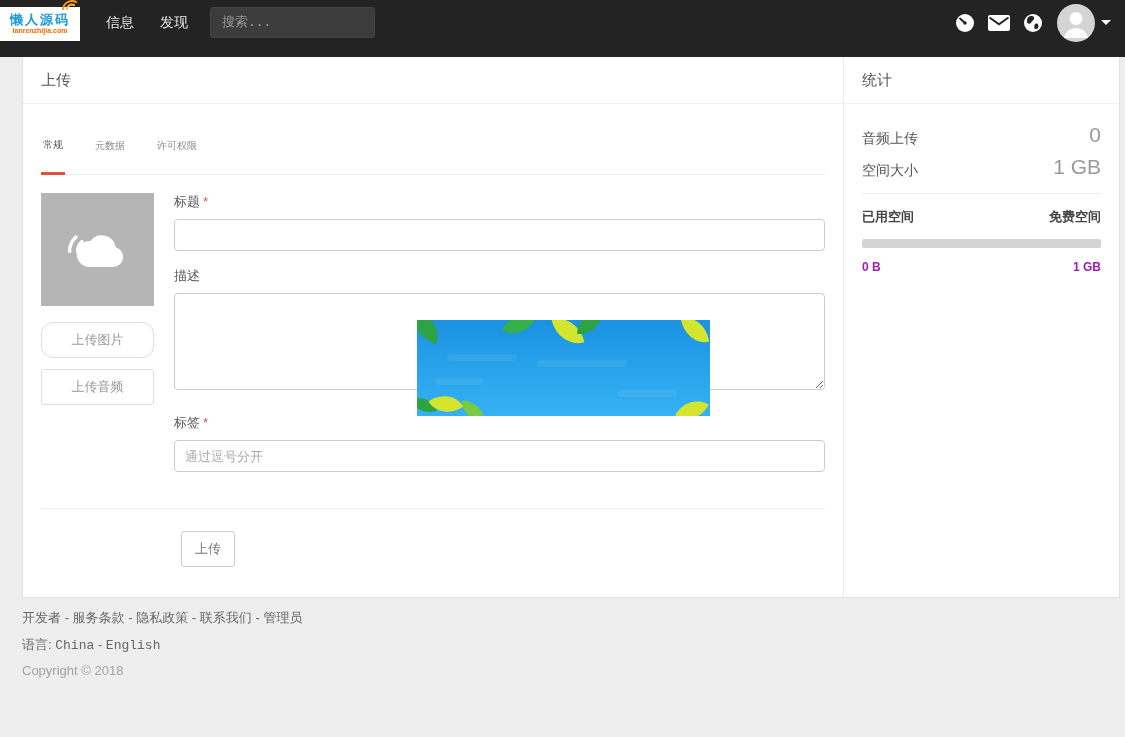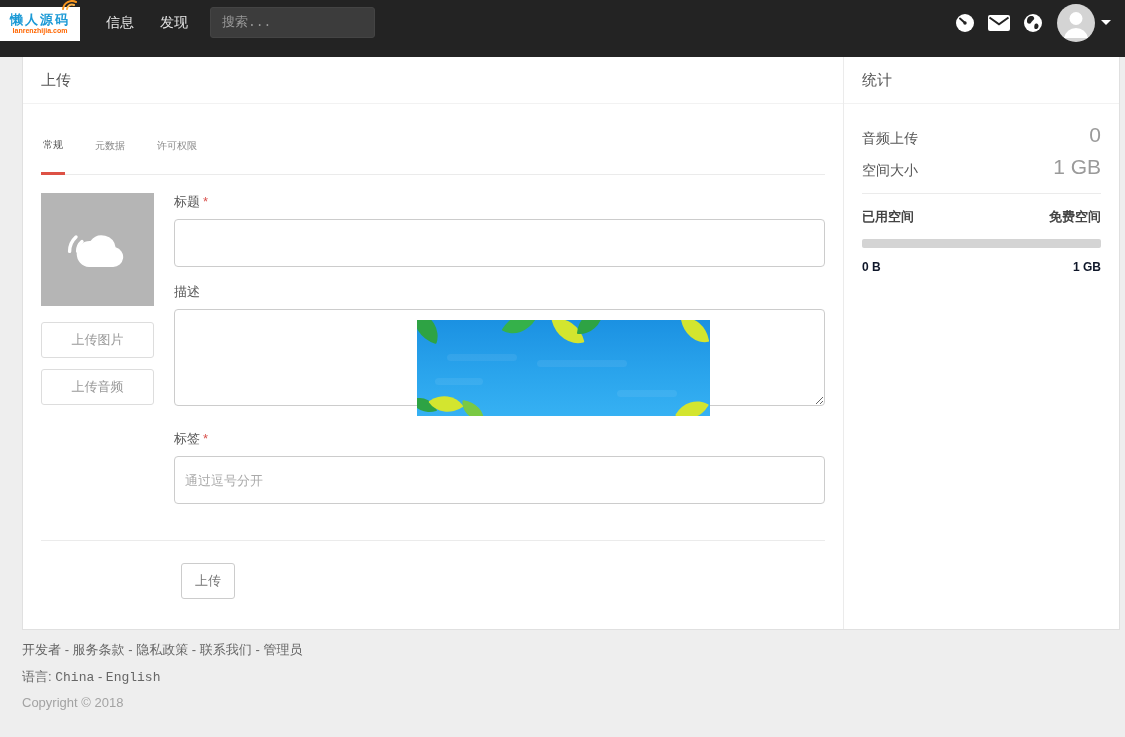--- a/index.html
+++ b/index.html
@@ -73,28 +73,28 @@
   .thumb-col { width:113px; margin-right:20px; flex:none; }
   .thumb {
     width:113px; height:113px; background:#b5b5b5;
     display:flex; align-items:center; justify-content:center;
   }
   .thumb-btn {
     display:block; width:113px; margin-top:11px; padding:8px 0;
     background:#fff; border:1px solid #ddd; border-radius:3px;
     color:#999; font-size:13px; text-align:center; cursor:pointer; font-family:inherit;
   }
-  .thumb-btn.first { margin-top:16px; }
+  .thumb-btn.first { margin-top:16px;border-radius:12px; }
   .field-col { flex:1; }
   .field-label { font-size:13px; color:#555; margin:0 0 8px; }
   .field-label .req { color:#d9534f; margin-left:3px; }
   .field-label.mt { margin-top:16px; }
   .field-label.mt2 { margin-top:20px; }
   .text-input {
-    width:100%; height:48px; border:1px solid #ccc; border-radius:4px;
+    width:100%; height:32px; border:1px solid #ccc; border-radius:4px;
     padding:0 10px; font-size:13px; color:#555; outline:none; font-family:inherit;
   }
   .text-input::placeholder { color:#aaa; }
   .textarea {
     width:100%; height:97px; border:1px solid #ccc; border-radius:4px;
     padding:8px 10px; font-size:13px; color:#555; outline:none; resize:both;
     font-family:inherit;
   }
   .submit-row { border-top:1px solid #ebebeb; margin-top:36px; padding:22px 0 0 140px; }
   .submit-btn {
@@ -103,21 +103,21 @@
   }
   
   .sidebar-body { padding:14px 18px; }
   .stat-row { display:flex; align-items:flex-end; justify-content:space-between; margin:4px 0 6px; }
   .stat-label { font-size:14px; color:#555; }
   .stat-value { font-size:21px; color:#9a9a9a; line-height:26px; }
   .sb-divider { border-top:1px solid #ebebeb; margin:13px 0 14px; }
   .space-row { display:flex; justify-content:space-between; font-size:13px; font-weight:bold; color:#444; }
   .progress { height:9px; background:#d4d4d4; border-radius:2px; margin:13px 0 12px; overflow:hidden; }
   .progress-fill { height:100%; background:#9c9c9c; width:0; }
-  .space-bottom { display:flex; justify-content:space-between; font-size:12px; font-weight:bold; color:#0f172a; }
+  .space-bottom { display:flex; justify-content:space-between; font-size:12px; font-weight:bold; color:#a21caf; }
   
   .promo {
     position:absolute; left:394px; top:263px; width:293px; height:96px; z-index:5;
     background:linear-gradient(180deg,#1b91e2 0%, #2aa4ec 55%, #36b1f3 100%);
     overflow:hidden; pointer-events:none;
   }
   .leaf { position:absolute; }
   .leaf-shape { border-radius:4% 100% 4% 100%; position:absolute; }
   .streak { position:absolute; background:rgba(255,255,255,0.07); border-radius:8px; height:7px; }
   

